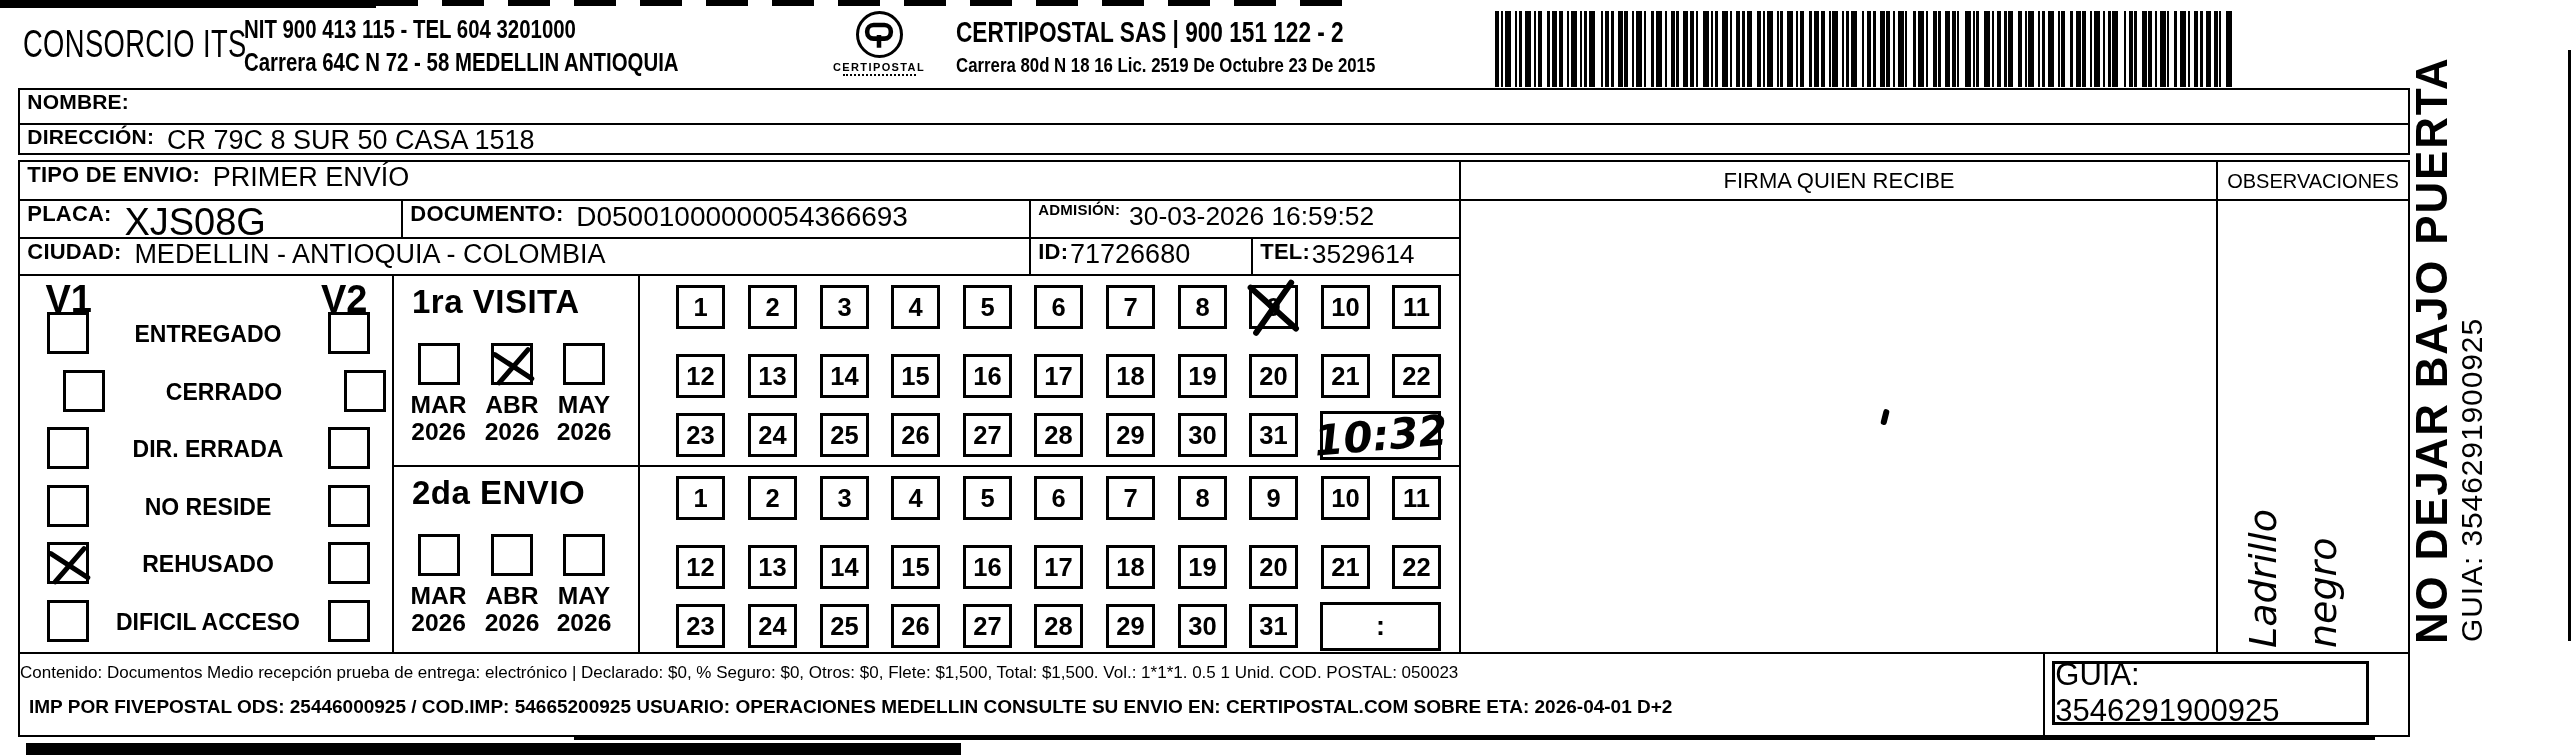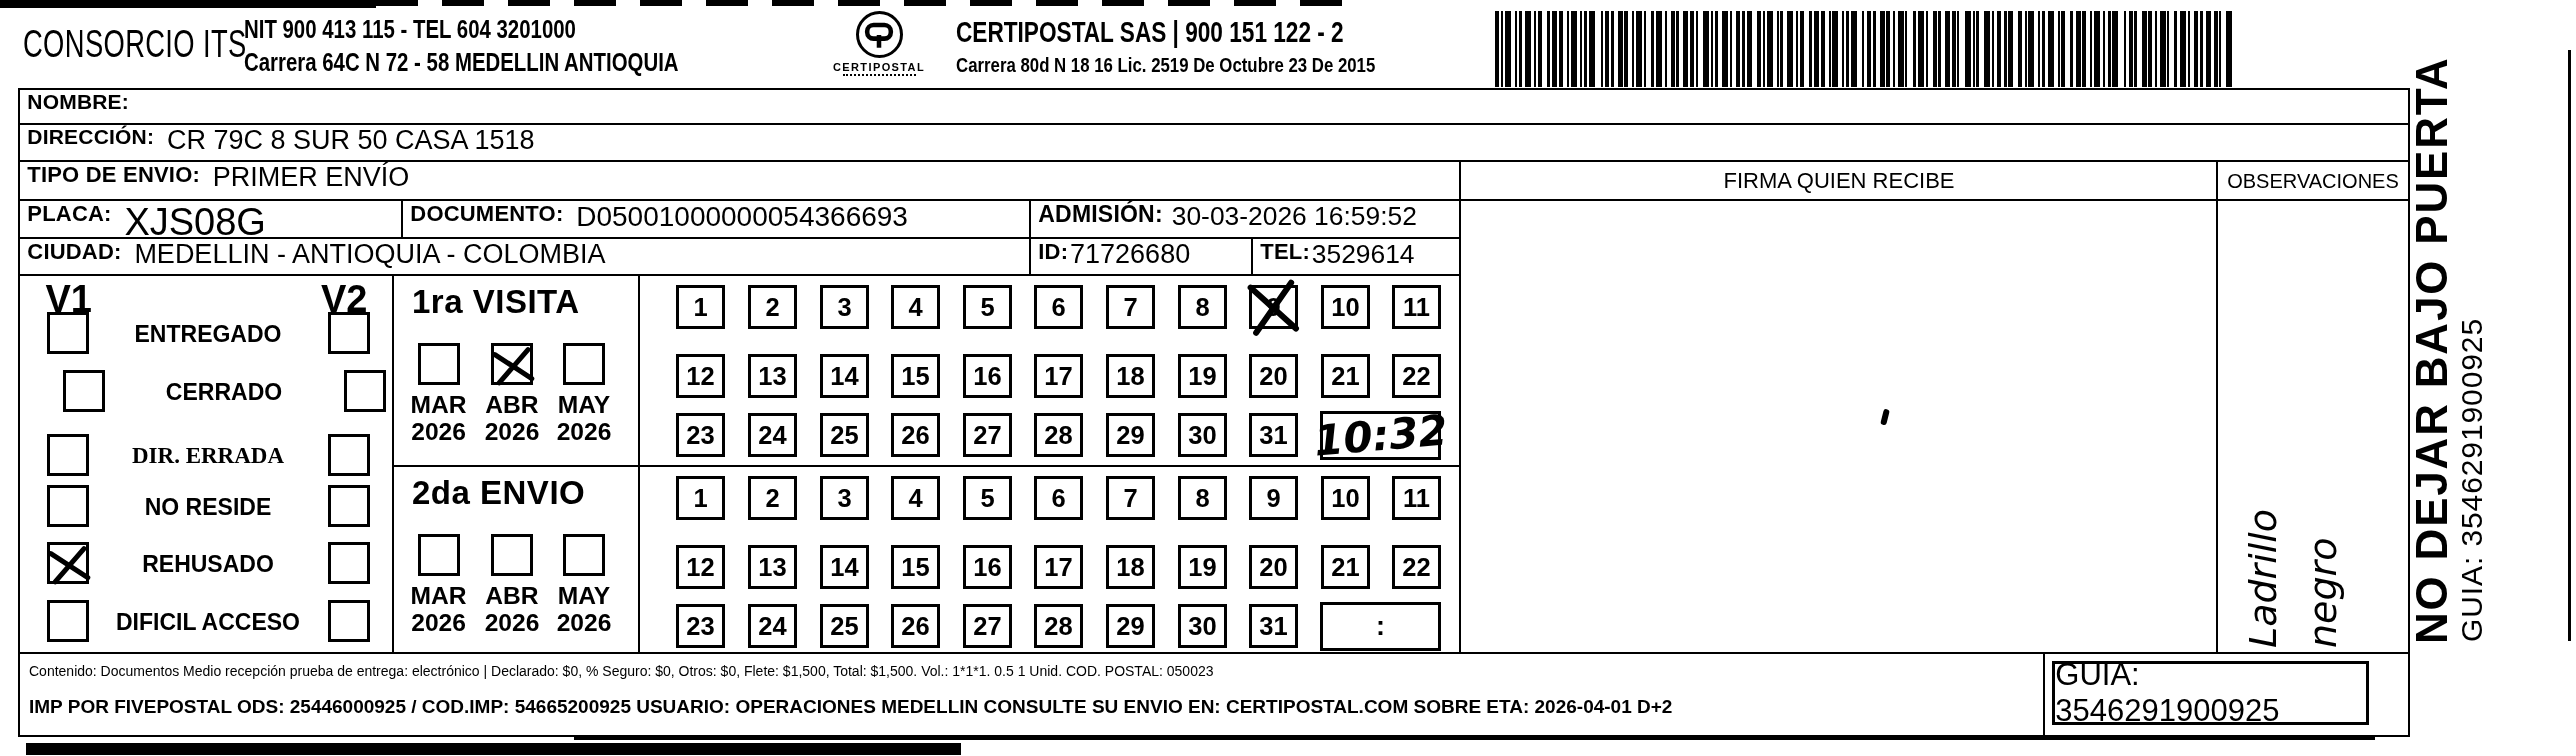--- a/index.html
+++ b/index.html
@@ -44,21 +44,21 @@
   .day-box{position:absolute;width:49px;height:44px;border:3.6px solid #000;box-sizing:border-box;display:flex;align-items:center;justify-content:center}
   .day-num{font-weight:700;font-size:25.5px}
   .time-box{position:absolute;width:121px;height:49px;border:3.6px solid #000;box-sizing:border-box;display:flex;align-items:center;justify-content:center;overflow:visible}
   .hand-time{font-style:italic;font-weight:700;font-size:42px;transform:rotate(-5deg);font-family:"DejaVu Sans",sans-serif;white-space:nowrap}
   .print-colon{font-weight:700;font-size:27px}
   .bigx{position:absolute;width:58px;height:69px;pointer-events:none}
   .bigx::before,.bigx::after{content:"";position:absolute;left:-3.6px;top:50%;width:115%;height:5.5px;background:#000;border-radius:4.6px}
   .bigx::before{transform:rotate(42deg)}
   .bigx::after{transform:rotate(-55deg)}
   
-  .f1{position:absolute;left:9px;top:9px;font-size:14px;white-space:nowrap}
+  .f1{position:absolute;left:0;top:9px;font-size:17px;white-space:nowrap}
   .f2{position:absolute;left:9px;top:42px;font-size:19px;font-weight:700;white-space:nowrap}
   .guia-box{position:absolute;left:7.3px;top:7.3px;width:317px;height:64px;border:3.6px solid #000;box-sizing:border-box;display:flex;align-items:center;justify-content:center;font-size:31px}
   
   .vtext{position:absolute;writing-mode:vertical-rl;transform:rotate(180deg);white-space:nowrap}
   .warn{font-size:44px;font-weight:700;letter-spacing:1.8px}
   .guiaside{font-size:30px;letter-spacing:0.9px}
   
   .hand{font-style:italic;font-family:"DejaVu Sans",sans-serif}
   .obs-sign{position:absolute;left:14.6px;top:73px;width:155px;height:410;height:374px;writing-mode:vertical-rl;transform:rotate(180deg);font-size:38px;line-height:60px}
   .firma-speck{position:absolute;left:421px;top:208px;width:5.5px;height:16.4px;background:#000;border-radius:2.7px;transform:rotate(14deg)}
@@ -203,42 +203,42 @@
       <div class="bar" style="left: 705px; width: 2.7px;"></div>
       <div class="bar" style="left: 711px; width: 4.6px;"></div>
       <div class="bar" style="left: 719px; width: 3.6px;"></div>
       <div class="bar" style="left: 724px; width: 1.8px;"></div>
       <div class="bar" style="left: 731px; width: 5.5px;"></div>
     </div>
 
   <div class="cell field" style="left:18px;top:88px;width:2392px;height:37px">
     <span class="lbl" style="font-size:21px">NOMBRE:</span>
   </div>
-  <div class="cell field" style="left:18px;top:123px;width:2392px;height:39px">
+  <div class="cell field" style="left:18px;top:123px;width:2392px;height:32px">
     <span class="lbl" style="font-size:21px">DIRECCIÓN:</span>
     <span class="val">CR 79C 8 SUR 50 CASA 1518</span>
   </div>
   <div class="cell field" style="left:18px;top:160px;width:1443px;height:42px">
     <span class="lbl">TIPO DE ENVIO:</span>
     <span class="val">PRIMER ENVÍO</span>
   </div>
 
   <div class="cell hdr" style="left:1459px;top:160px;width:760px;height:42px">FIRMA QUIEN RECIBE</div>
   <div class="cell hdr" style="left:2216px;top:160px;width:194px;height:42px;font-size:20px">OBSERVACIONES</div>
 
   <div class="cell field" style="left:18px;top:199px;width:386px;height:41px">
     <span class="lbl">PLACA:</span>
     <span class="val" style="font-size:38px">XJS08G</span>
   </div>
   <div class="cell field" style="left:401px;top:199px;width:630px;height:41px">
     <span class="lbl">DOCUMENTO:</span>
     <span class="val" style="font-size:28px">D05001000000054366693</span>
   </div>
   <div class="cell field" style="left:1029px;top:199px;width:433px;height:41px;gap:9px">
-    <span class="lbl" style="font-size:23px">ADMISIÓN:</span>
+    <span class="lbl" style="font-size:15px">ADMISIÓN:</span>
     <span class="val" style="font-size:26.4px">30-03-2026 16:59:52</span>
   </div>
 
   <div class="cell field" style="left:18px;top:237px;width:1013px;height:39px">
     <span class="lbl">CIUDAD:</span>
     <span class="val">MEDELLIN - ANTIOQUIA - COLOMBIA</span>
   </div>
   <div class="cell field" style="left:1029px;top:237px;width:225px;height:39px;gap:1.8px">
     <span class="lbl">ID:</span>
     <span class="val">71726680</span>
@@ -255,21 +255,21 @@
         <div class="status-row" style="top: 36px;">
           <div class="cb" style="left: 27px;"></div>
           <div class="status-label">ENTREGADO</div>
           <div class="cb" style="left: 308px;"></div>
         </div>
         <div class="status-row" style="top: 94px; margin-left: 16px;">
           <div class="cb" style="left: 27px;"></div>
           <div class="status-label">CERRADO</div>
           <div class="cb" style="left: 308px;"></div>
         </div>
-        <div class="status-row" style="top: 158px; font-family: Liberation Serif, serif;">
+        <div class="status-row" style="top: 151px;">
           <div class="cb" style="left: 27px;"></div>
           <div class="status-label">DIR. ERRADA</div>
           <div class="cb" style="left: 308px;"></div>
         </div>
         <div class="status-row" style="top: 266px;">
           <div class="cb" style="left: 27px;">
             <div class="xmark"></div>
           </div>
           <div class="status-label">REHUSADO</div>
           <div class="cb" style="left: 308px;"></div>

